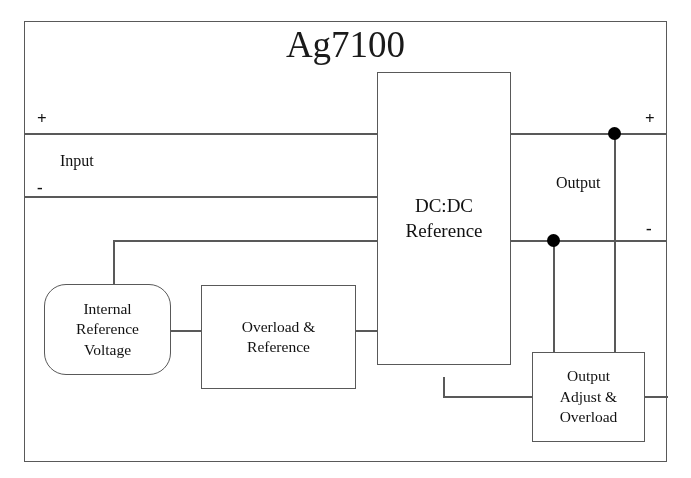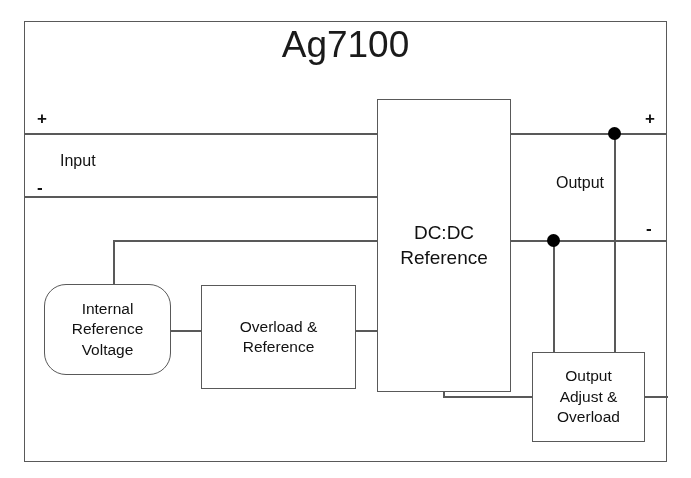--- a/index.html
+++ b/index.html
@@ -10,20 +10,21 @@
   body {
     font-family: "Liberation Sans", sans-serif;
     -webkit-font-smoothing: antialiased;
   }
   #canvas {
     position: relative;
     width: 691px;
     height: 478px;
     background: #ffffff;
     overflow: hidden;
+    font-family: Liberation Serif, serif;
   }
   
   .chip-outline {
     position: absolute;
     left: 24px;
     top: 21px;
     width: 643px;
     height: 441px;
     border: 1.5px solid #595959;
     box-sizing: border-box;
@@ -52,21 +53,21 @@
     align-items: center;
     justify-content: center;
     text-align: center;
     font-size: 15.5px;
     color: #111111;
     line-height: 1.32;
     z-index: 6;
   }
   .block-dcdc {
     left: 377px;
-    top: 99px;
+    top: 72px;
     width: 134px;
     height: 293px;
     font-size: 19px;
     line-height: 1.28;
   }
   .block-ivr {
     left: 44px;
     top: 284px;
     width: 127px;
     height: 91px;

